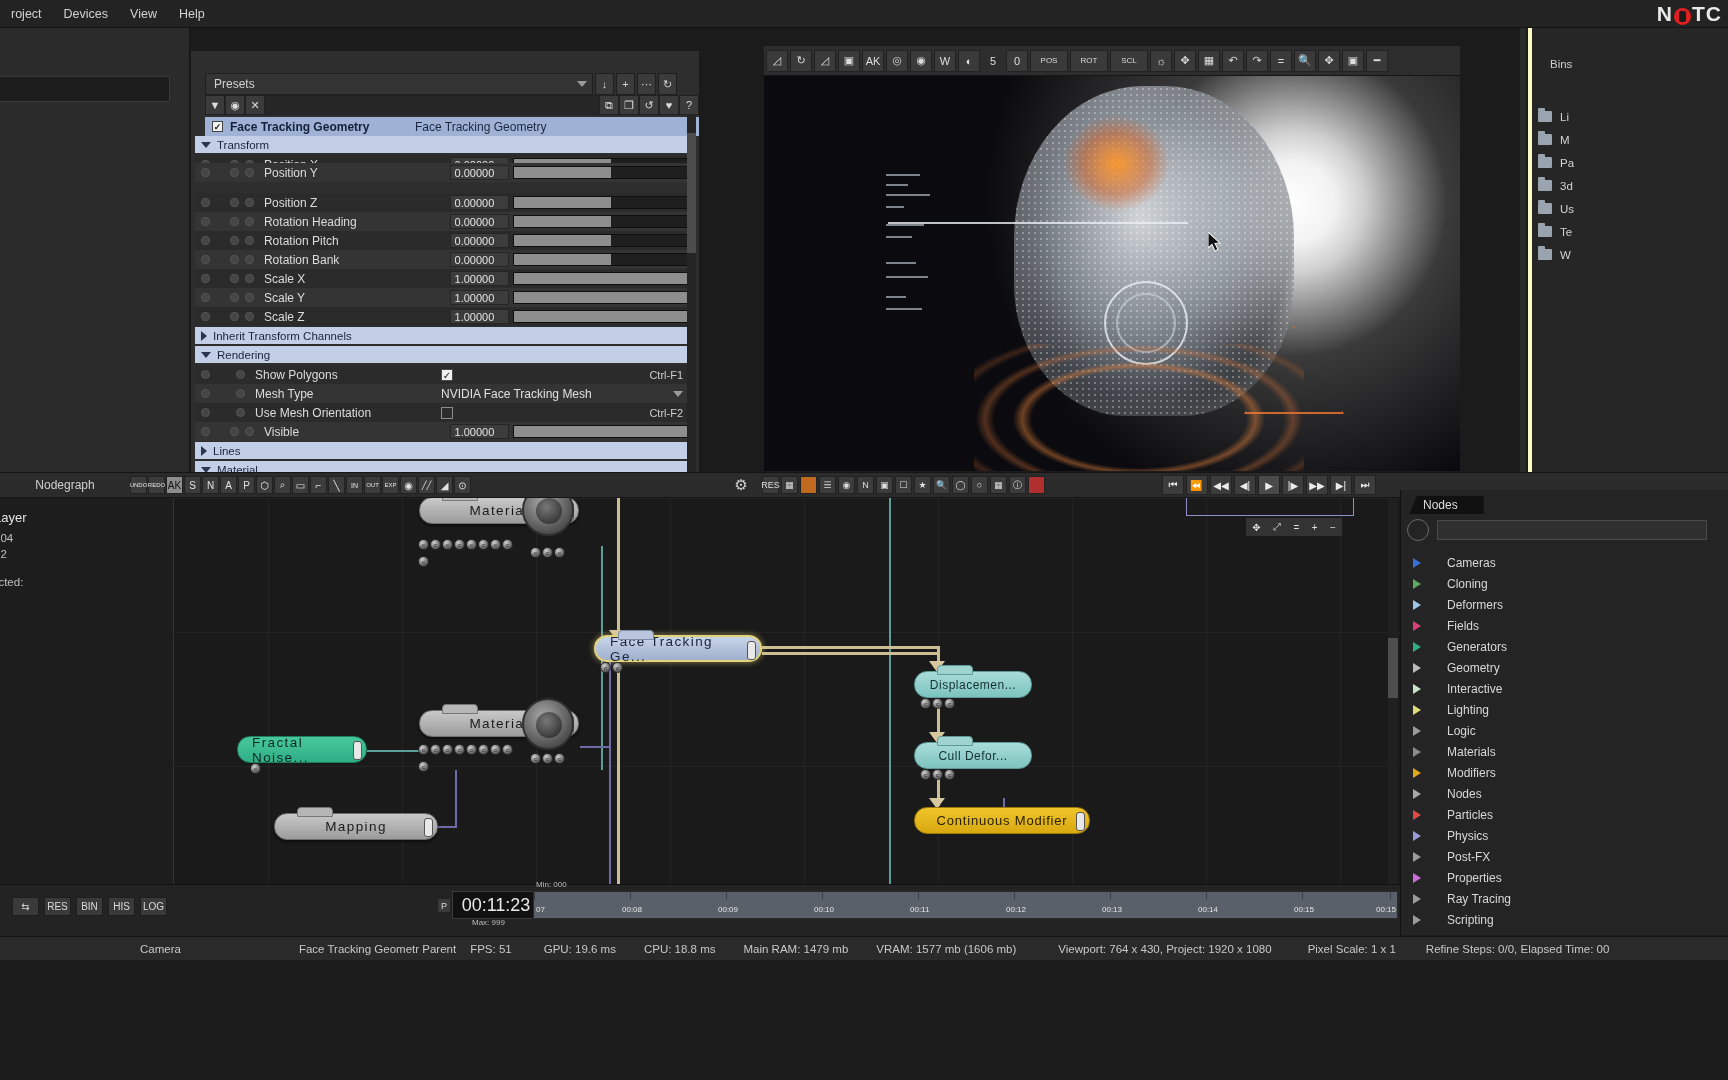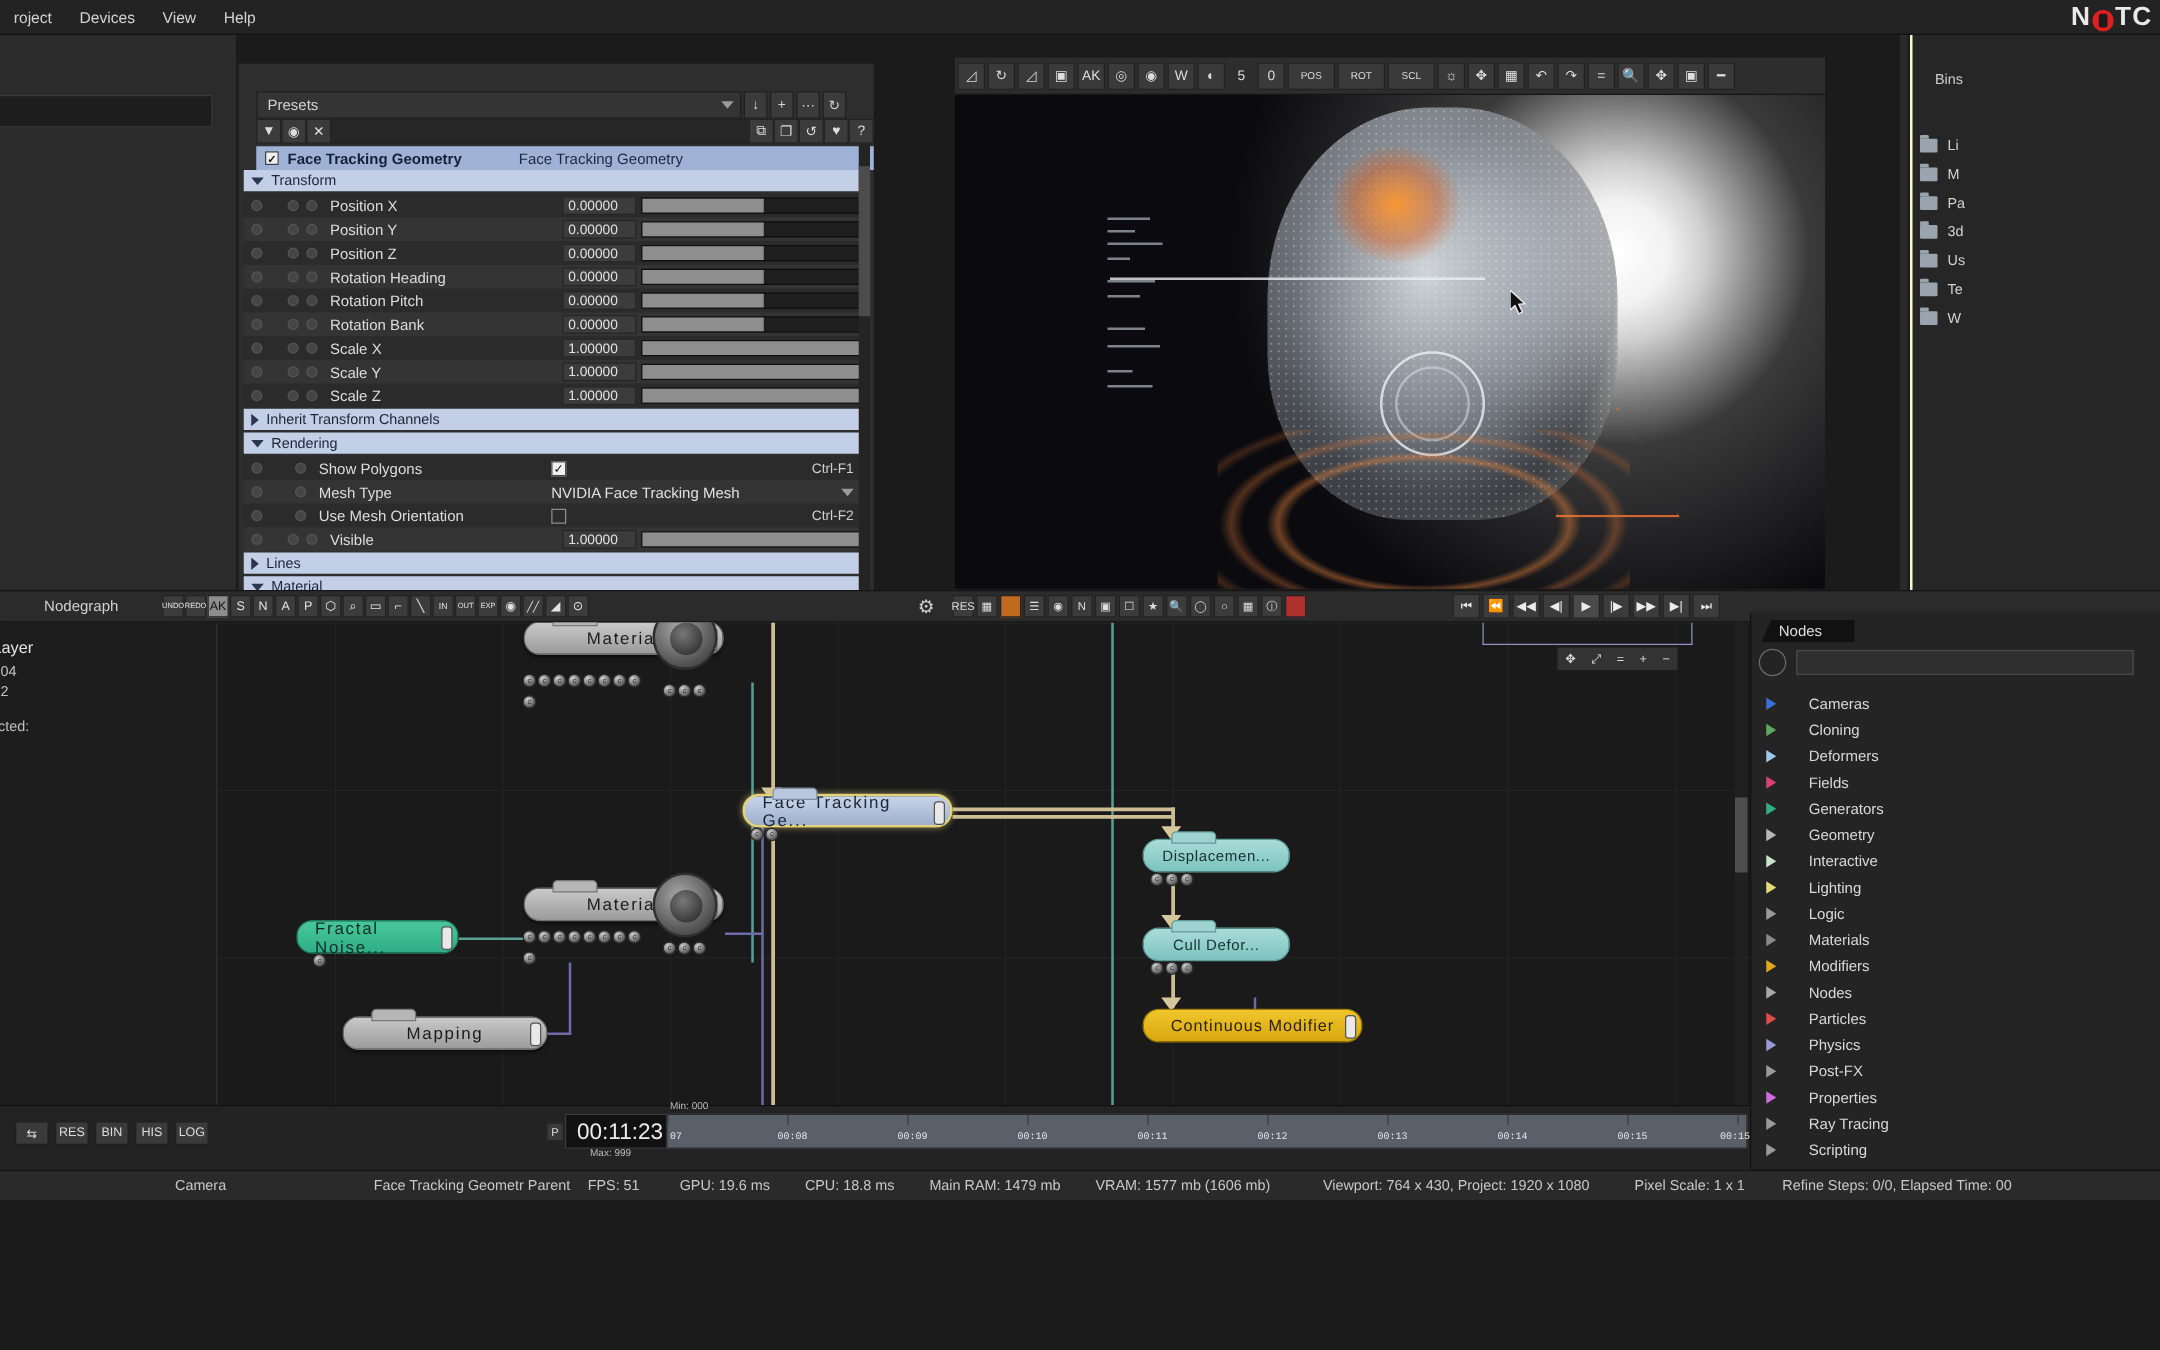--- a/index.html
+++ b/index.html
@@ -202,32 +202,32 @@
      font-size:10px; color:#dcdcdc; display:flex; align-items:center; justify-content:center; }
   .timecode { position:absolute; left:452px; top:6px; width:88px; height:28px; background:#111;
      border:1px solid #3b3b3b; color:#eaeaea; font-size:18px; display:flex; align-items:center;
      justify-content:center; font-family:"Liberation Sans", sans-serif; }
   .pmark { position:absolute; left:437px; top:13px; width:14px; height:15px; background:#3a3a3a;
      border:1px solid #222; font-size:9px; color:#ddd; display:flex; align-items:center; justify-content:center; }
   .ruler { position:absolute; left:533px; top:6px; width:865px; height:28px; background:#5a6069;
      border:1px solid #2a2a2a; }
   .ruler .minmax { position:absolute; top:-12px; left:2px; font-size:8px; color:#bcbcbc; }
   .ruler .ticks { position:absolute; left:0; top:13px; width:100%; height:14px; }
-  .ruler .ticks span { position:absolute; font-size:8px; color:#e6e6e6; top:0;font-family:Liberation Mono, monospace; }
+  .ruler .ticks span { position:absolute; font-size:8px; color:#e6e6e6; top:0; }
   .ruler .ticks i { position:absolute; top:-13px; width:1px; height:8px; background:#3b3f45; }
 
   
   .status { position:absolute; left:0; top:936px; width:1728px; height:24px; background:#2a2a2a;
      border-top:1px solid #141414; display:flex; align-items:center; font-size:11.5px; color:#c8c8c8; }
   .status span.cell { display:inline-block; white-space:nowrap; }
   .footer { position:absolute; left:0; top:960px; width:1728px; height:120px; background:#1b1b1b; }
 
   
   .binpanel { position:absolute; left:1528px; top:28px; width:200px; height:444px; background:#262626;
-     border-left:2px solid #fef9c3; }
+     border-left:4px solid #fef9c3; }
   .binpanel .bt { position:absolute; left:18px; top:30px; font-size:11.5px; color:#cfcfcf; }
   .binrow { position:absolute; left:0; width:200px; height:21px; display:flex; align-items:center;
      font-size:11.5px; color:#d2d2d2; }
   .binrow .fi { width:14px; height:11px; background:#9aa4ae; border-radius:1px; margin-left:6px;
      position:relative; }
   .binrow .fi::before { content:""; position:absolute; left:0; top:-3px; width:7px;height:3px;background:#9aa4ae;
      border-radius:1px 1px 0 0; }
   .binrow .bl { margin-left:8px; }
   .vsep { position:absolute; left:1520px; top:28px; width:6px; height:444px; background:#2a2a2a; }
 </style>
@@ -291,21 +291,21 @@
     <div class="prow pl" style="top:104px">
       <span class="dot s1"></span>
       <span class="dot s2"></span>
       <span class="dot s3"></span>
       <span class="nm">Position X</span>
       <span class="val">0.00000</span>
       <span class="slider">
           <i style="width:55%"></i>
         </span>
     </div>
-    <div class="prow alt" style="top:123px">
+    <div class="prow alt" style="top:112px">
       <span class="dot s1"></span>
       <span class="dot s2"></span>
       <span class="dot s3"></span>
       <span class="nm">Position Y</span>
       <span class="val">0.00000</span>
       <span class="slider">
           <i style="width:55%"></i>
         </span>
     </div>
     <div class="prow pl" style="top:142px">

